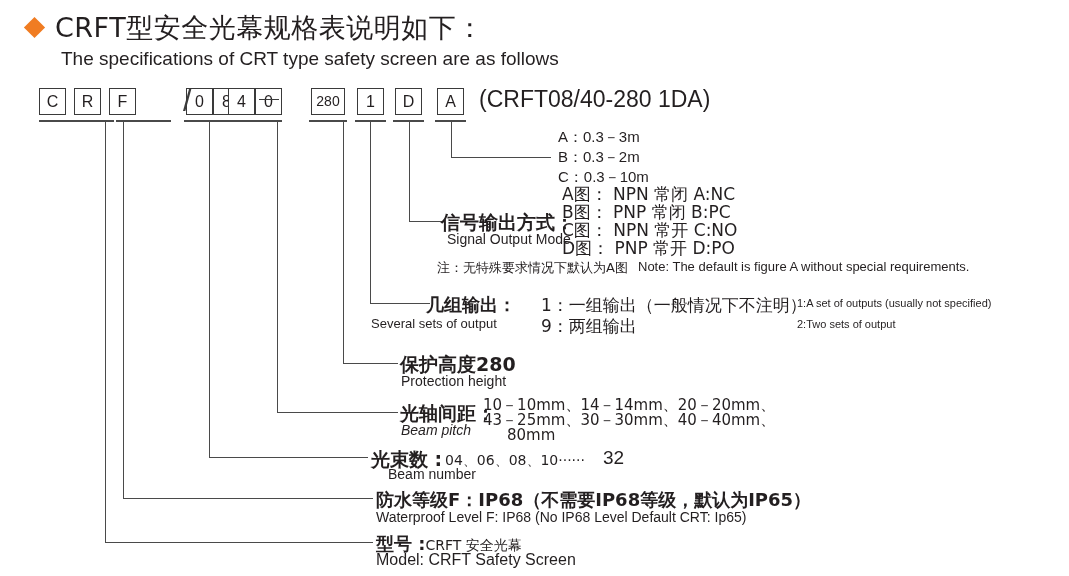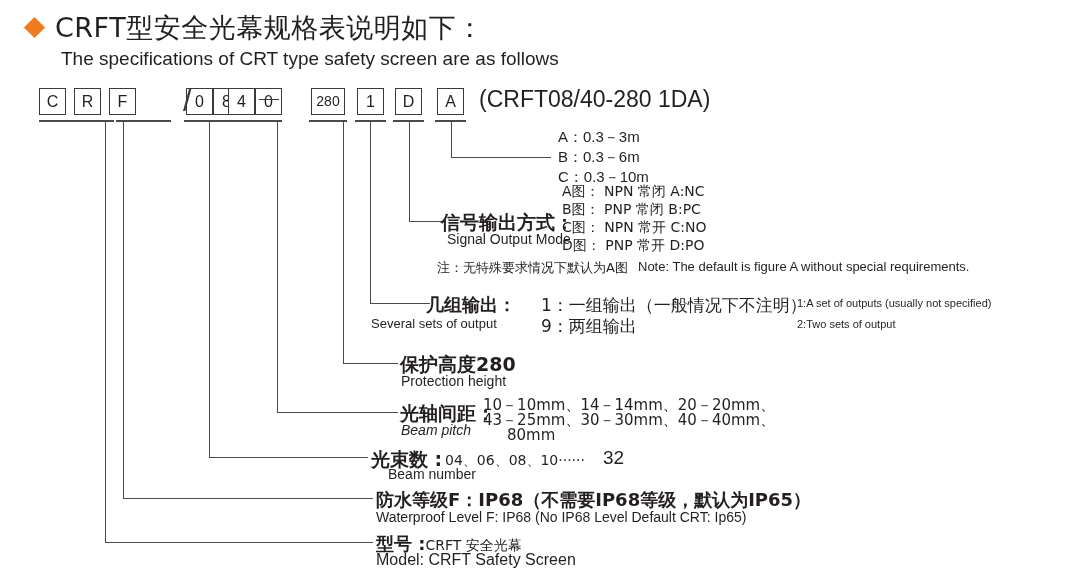--- a/index.html
+++ b/index.html
@@ -53,21 +53,21 @@
   .underbar{position:absolute;height:1.5px;background:#4a4a4a;}
 
   
   .cn{font-family:"DejaVu Sans","Liberation Sans",sans-serif;color:#231f20;}
   .en{font-family:"Liberation Sans",sans-serif;color:#231f20;}
   .abs{position:absolute;white-space:nowrap;}
 
   .abc-row{font-size:15px;}
   .sig-cn{font-size:19px;font-weight:bold;}
   .sig-en{font-size:14px;}
-  .sig-item{font-size:14px;}
+  .sig-item{font-size:17px;}
   .note{font-size:13px;}
   .grp-cn{font-size:18px;font-weight:bold;}
   .grp-en{font-size:13px;}
   .grp-val{font-size:17px;}
   .grp-val-en{font-size:11px;}
   .ph-cn{font-size:19px;font-weight:bold;}
   .ph-en{font-size:14px;}
   .bp-cn{font-size:19px;font-weight:bold;}
   .bp-en{font-size:14px;}
   .bp-val{font-size:15px;}
@@ -138,21 +138,21 @@
   <div class="ln v" style="left:196px; top:120px; height:338px;"></div>
   <div class="ln h" style="left:196px; top:457px; width:159px;"></div>
 
   <div class="ln v" style="left:110px; top:120px; height:379px;"></div>
   <div class="ln h" style="left:110px; top:498px; width:250px;"></div>
 
   <div class="ln v" style="left:92px; top:120px; height:423px;"></div>
   <div class="ln h" style="left:92px; top:542px; width:268px;"></div>
 
   <div class="abs abc-row en" style="left:545px; top:128px;">A：0.3－3m</div>
-  <div class="abs abc-row en" style="left:545px; top:148px;">B：0.3－6m</div>
+  <div class="abs abc-row en" style="left:545px; top:148px;">B：0.3－2m</div>
   <div class="abs abc-row en" style="left:545px; top:168px;">C：0.3－10m</div>
 
   <div class="abs sig-cn cn" style="left:428px; top:210px;">信号输出方式：</div>
   <div class="abs sig-en en" style="left:434px; top:231px;">Signal Output Mode</div>
 
   <div class="abs sig-item cn" style="left:549px; top:183px;">A图： NPN 常闭 A:NC</div>
   <div class="abs sig-item cn" style="left:549px; top:201px;">B图： PNP 常闭 B:PC</div>
   <div class="abs sig-item cn" style="left:549px; top:219px;">C图： NPN 常开 C:NO</div>
   <div class="abs sig-item cn" style="left:549px; top:237px;">D图： PNP 常开 D:PO</div>
 

